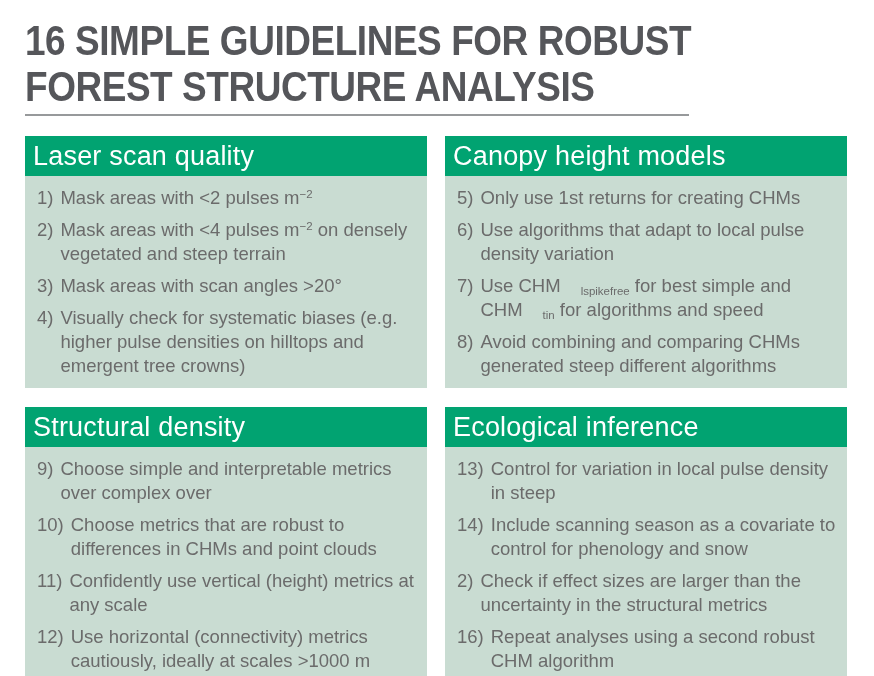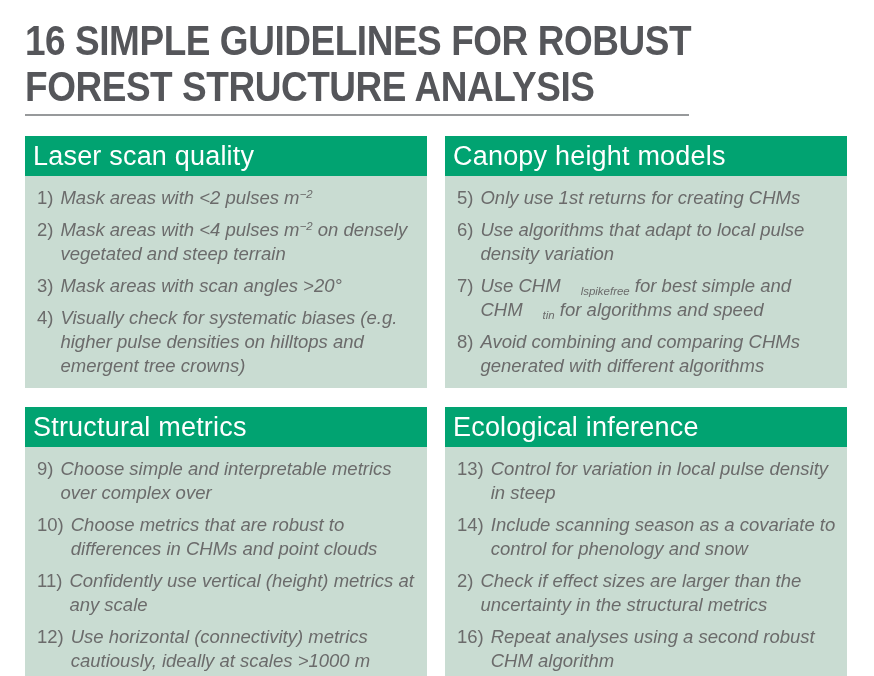--- a/index.html
+++ b/index.html
@@ -73,21 +73,21 @@
   .item {
     display: flex;
     gap: 7px;
     margin-bottom: 8px;
     font-size: 18.5px;
     line-height: 24px;
     color: #6b6b6b;
   }
   .item:last-child { margin-bottom: 0; }
   .num { flex: 0 0 auto; }
-  .txt { flex: 1 1 auto; font-style: italic; }
+  .txt { flex: 1 1 auto; }
   .txt sub, .txt sup {
     font-size: 0.62em;
     line-height: 0;
   }
   .txt sub { vertical-align: -0.25em; padding-left: 20px; }
   .txt sup { vertical-align: 0.5em; }
 </style>
 </head>
 <body>
 
@@ -134,28 +134,28 @@
         <div class="item">
           <span class="num">6)</span>
           <span class="txt"><span>Use algorithms that adapt to local pulse density variation</span></span>
         </div>
         <div class="item">
           <span class="num">7)</span>
           <span class="txt"><span>Use CHM</span><sub>lspikefree</sub><span> for best simple and CHM</span><sub>tin</sub><span> for algorithms and speed</span></span>
         </div>
         <div class="item">
           <span class="num">8)</span>
-          <span class="txt"><span>Avoid combining and comparing CHMs generated with different algorithms</span></span>
+          <span class="txt"><span>Avoid combining and comparing CHMs generated steep different algorithms</span></span>
         </div>
       </div>
   </section>
 
   <section class="panel">
     <div class="panel-header">
-      <span class="panel-title">Structural metrics</span>
+      <span class="panel-title">Structural density</span>
     </div>
     <div class="panel-body">
         <div class="item">
           <span class="num">9)</span>
           <span class="txt"><span>Choose simple and interpretable metrics over complex over</span></span>
         </div>
         <div class="item">
           <span class="num">10)</span>
           <span class="txt"><span>Choose metrics that are robust to differences in CHMs and point clouds</span></span>
         </div>

